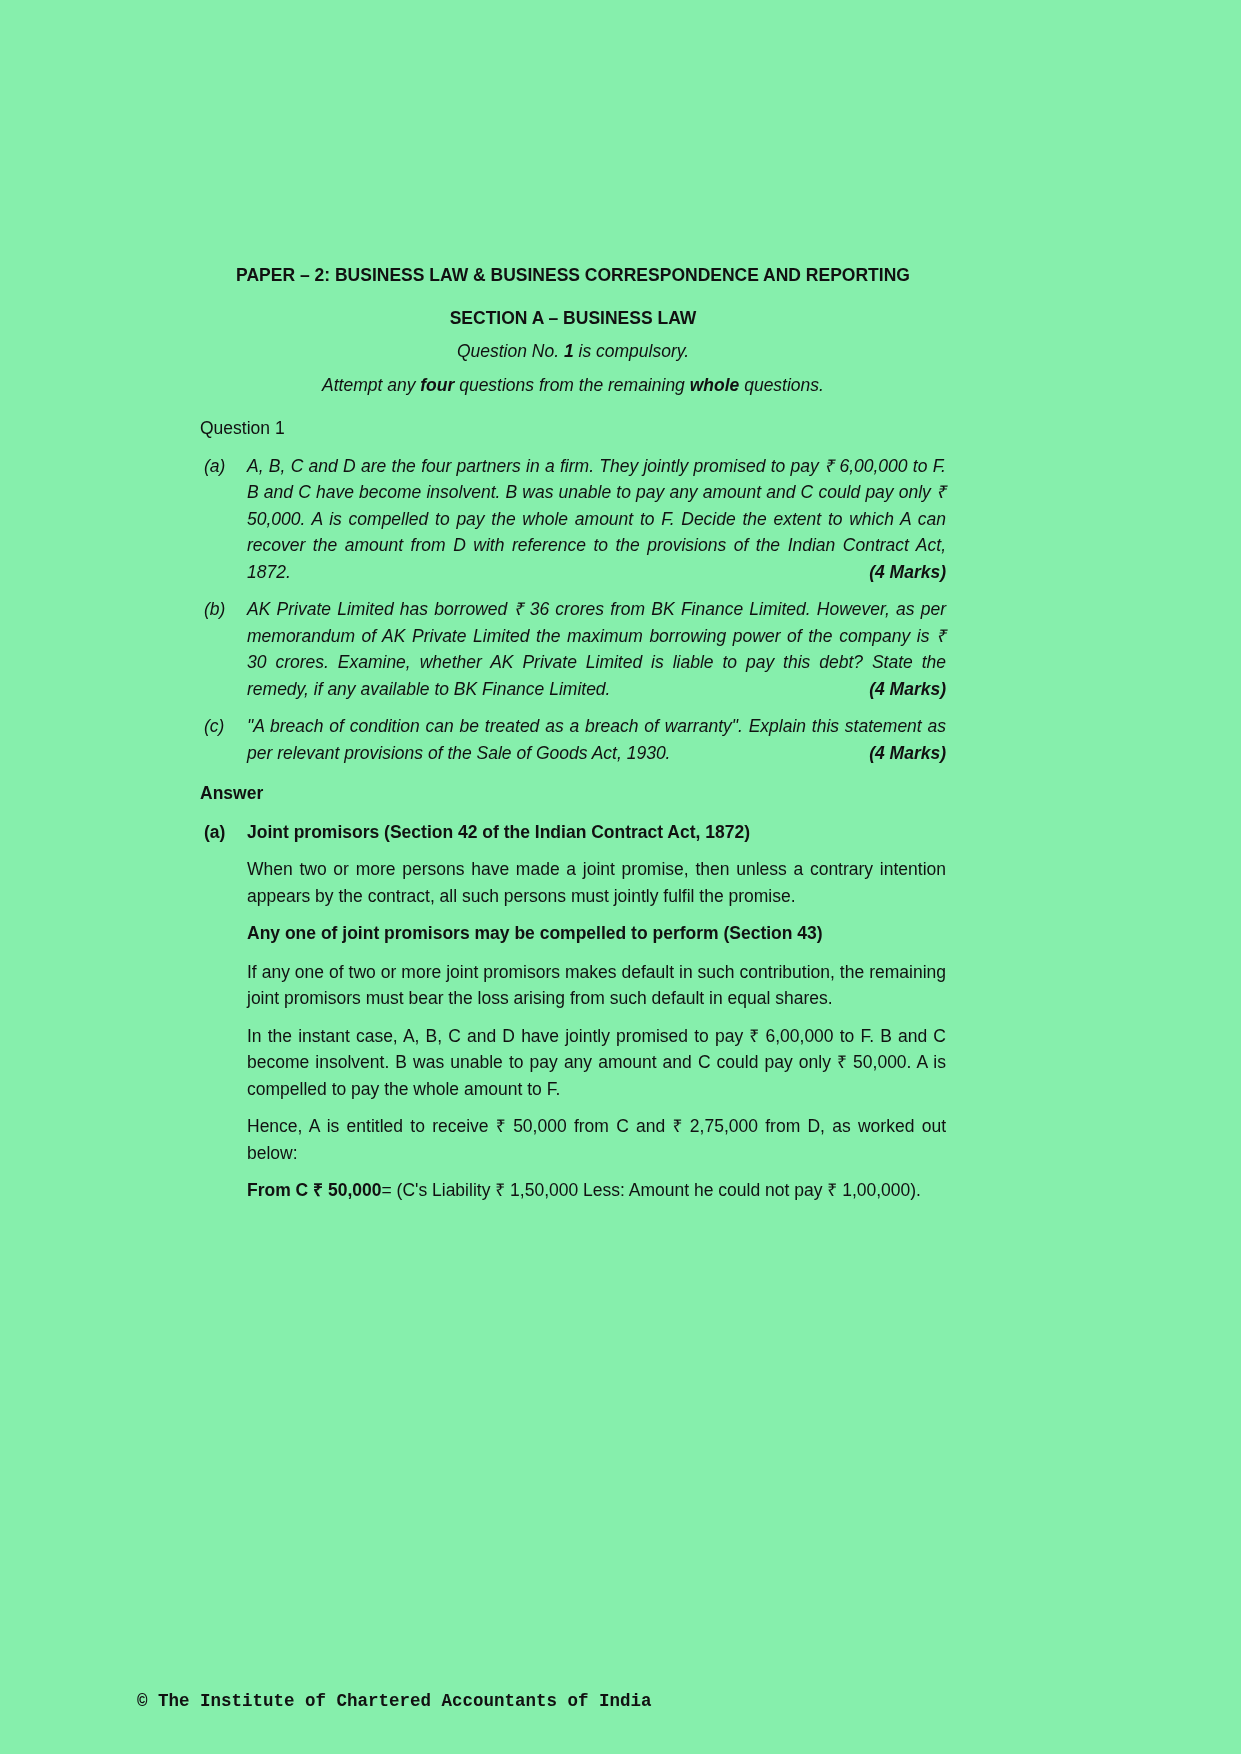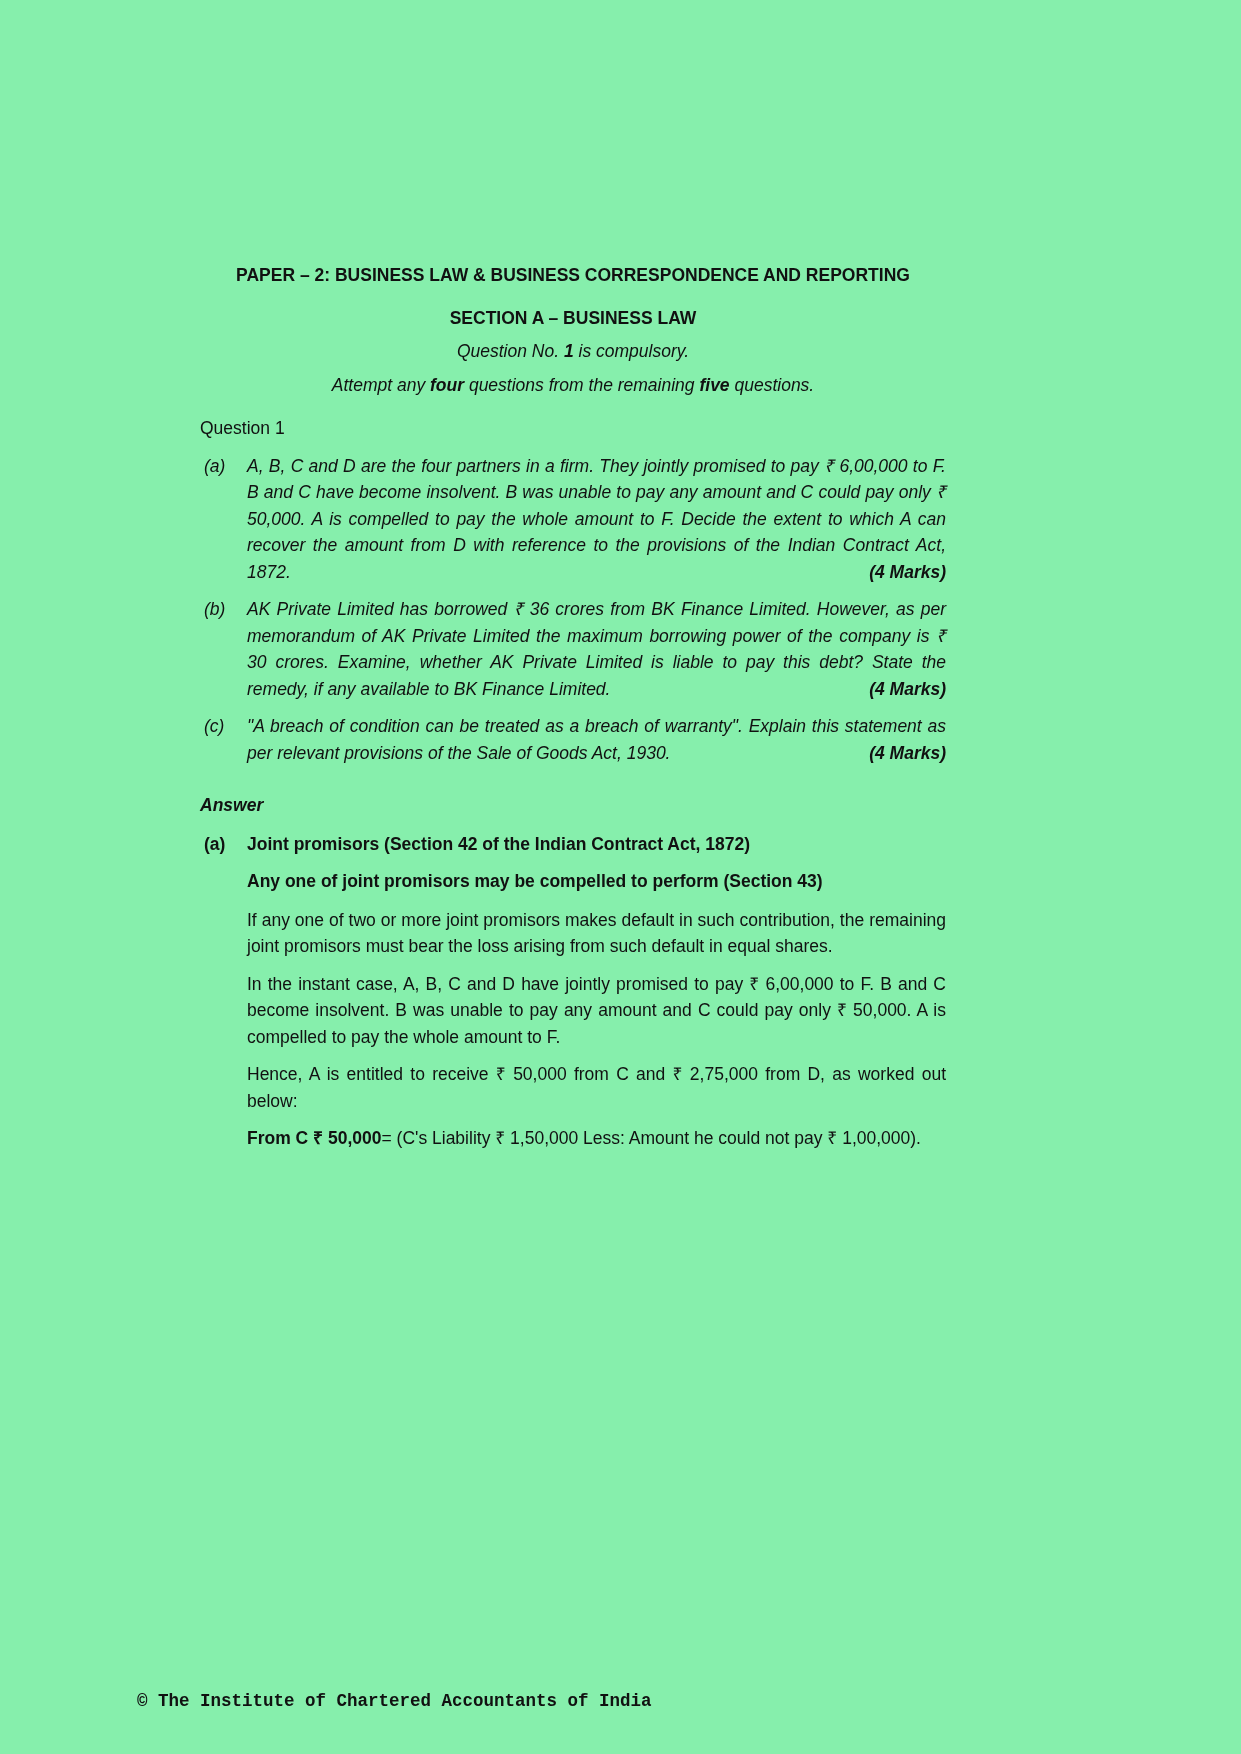--- a/index.html
+++ b/index.html
@@ -26,21 +26,21 @@
   .q-heading{font-weight:normal;margin:17px 0 2px 0;}
   .q-item{
     position:relative;
     padding-left:47px;
     margin:11px 0 0 0;
     font-style:italic;
     text-align:justify;
   }
   .q-item .item-label{position:absolute;left:4px;top:0;}
   .marks{float:right;font-weight:bold;font-style:italic;}
-  .ans-heading{font-weight:bold;margin:26px 0 0 0;font-style:italic;}
+  .ans-heading{font-weight:bold;margin:14px 0 0 0;}
   .ans-part-title{
     position:relative;
     padding-left:47px;
     margin:12px 0 0 0;
     font-weight:bold;
   }
   .ans-part-title .item-label{position:absolute;left:4px;top:0;}
   .ans-para{
     padding-left:47px;
     margin:11px 0 0 0;
@@ -64,21 +64,21 @@
 
 <div class="page">
   <div class="content">
 
     <p class="paper-title center">PAPER – 2: BUSINESS LAW &amp; BUSINESS CORRESPONDENCE AND REPORTING</p>
 
     <p class="section-title center">SECTION A – BUSINESS LAW</p>
 
     <p class="note center"><span>Question No. </span><span class="b">1</span><span> is compulsory.</span></p>
 
-    <p class="note center"><span>Attempt any </span><span class="b">four</span><span> questions from the remaining </span><span class="b">five</span><span> questions.</span></p>
+    <p class="note center"><span>Attempt any </span><span class="b">four</span><span> questions from the remaining </span><span class="b">whole</span><span> questions.</span></p>
 
     <p class="q-heading">Question 1</p>
 
     <div class="q-item">
       <span class="item-label">(a)</span><span>A, B, C and D are the four partners in a firm. They jointly promised to pay ₹ 6,00,000 to F. B and C have become insolvent. B was unable to pay any amount and C could pay only ₹ 50,000. A is compelled to pay the whole amount to F. Decide the extent to which A can recover the amount from D with reference to the provisions of the Indian Contract Act, 1872.</span>
       <span class="marks">(4 Marks)</span>
     </div>
 
     <div class="q-item">
       <span class="item-label">(b)</span><span>AK Private Limited has borrowed ₹ 36 crores from BK Finance Limited. However, as per memorandum of AK Private Limited the maximum borrowing power of the company is ₹ 30 crores. Examine, whether AK Private Limited is liable to pay this debt? State the remedy, if any available to BK Finance Limited.</span>
@@ -89,20 +89,21 @@
       <span class="item-label">(c)</span><span>"A breach of condition can be treated as a breach of warranty". Explain this statement as per relevant provisions of the Sale of Goods Act, 1930.</span>
       <span class="marks">(4 Marks)</span>
     </div>
 
     <p class="ans-heading">Answer</p>
 
     <div class="ans-part-title">
       <span class="item-label">(a)</span><span>Joint promisors (Section 42 of the Indian Contract Act, 1872)</span>
     </div>
 
+    <p class="ans-para">When two or more persons have made a joint promise, then unless a contrary intention appears by the contract, all such persons must jointly fulfil the promise.</p>
 
     <p class="ans-subheading">Any one of joint promisors may be compelled to perform (Section 43)</p>
 
 
     <p class="ans-para">If any one of two or more joint promisors makes default in such contribution, the remaining joint promisors must bear the loss arising from such default in equal shares.</p>
 
     <p class="ans-para">In the instant case, A, B, C and D have jointly promised to pay ₹ 6,00,000 to F. B and C become insolvent. B was unable to pay any amount and C could pay only ₹ 50,000. A is compelled to pay the whole amount to F.</p>
 
     <p class="ans-para">Hence, A is entitled to receive ₹ 50,000 from C and ₹ 2,75,000 from D, as worked out below:</p>
 

